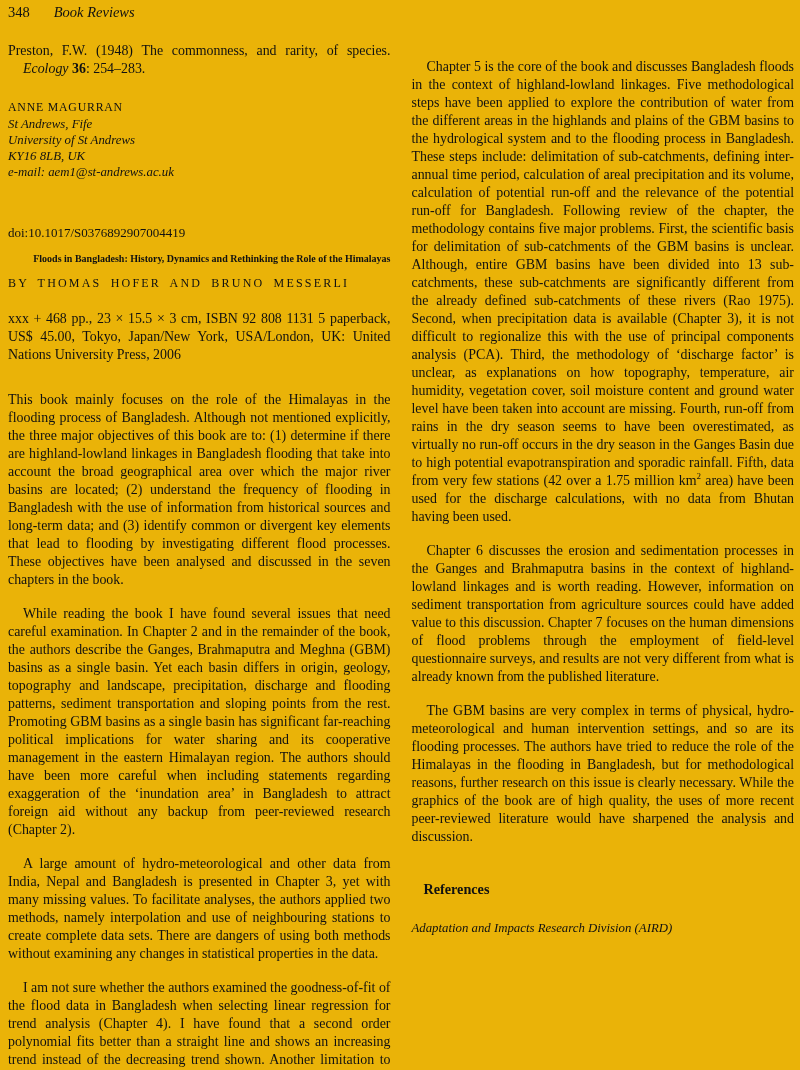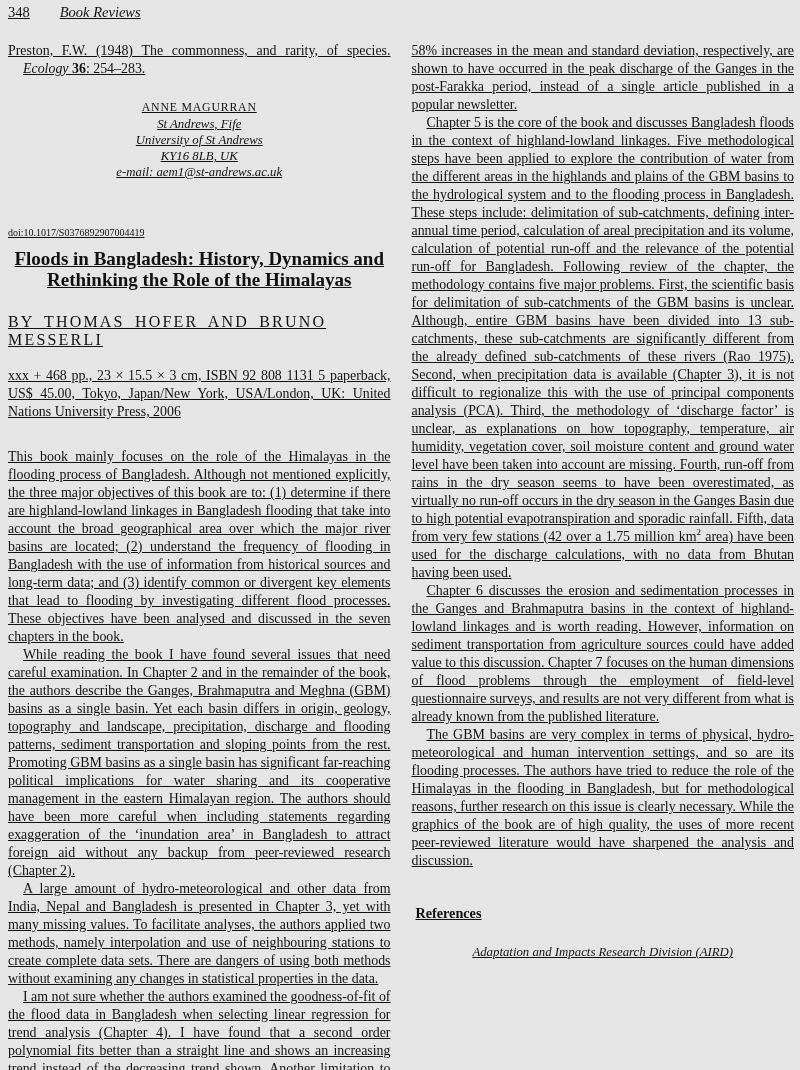--- a/index.html
+++ b/index.html
@@ -1,76 +1,75 @@
 <!DOCTYPE html>
 <html><head>
 <meta charset="utf-8">
 <style>
   html,body{margin:0;padding:0;background:#ffffff;}
   .page{
     position:relative;
     width:800px;height:1070px;
-    background:#e5e5e5;color:#111;
+    background:#eab308;color:#111;
     font-family:"Liberation Serif","DejaVu Serif",serif;
     box-sizing:border-box;
     padding:4px 6px 0 8px;
     overflow:hidden;
-    text-decoration:underline;
   }
   .page-header{
     display:flex;align-items:baseline;
     font-size:14.5px;line-height:16px;
   }
   .page-num{font-weight:normal;}
-  .running-head{font-style:italic;margin-left:30px;}
+  .running-head{font-style:italic;margin-left:24px;}
   .columns{
     display:flex;gap:21px;margin-top:22px;
   }
   .col{
     width:383px;
     font-size:13.9px;line-height:18px;
     text-align:justify;
     hyphens:none;
   }
   p{margin:0;}
   .ref{
     padding-left:15px;text-indent:-15px;
   }
   .sig-block{
     margin-top:22px;
     font-size:12.8px;line-height:16px;
-    text-align:center;
+    text-align:left;
   }
   .sig-name{
     font-style:normal;
     font-size:11.8px;letter-spacing:0.8px;line-height:15px;
     margin-bottom:1px;
   }
   .sig-line{font-style:italic;}
   .doi{
     margin-top:44px;
-    font-size:10px;text-align:left;
+    font-size:13px;text-align:left;
   }
   .book-title{
     margin:7px 0 0 0;
-    font-size:19px;font-weight:bold;line-height:20.5px;
-    text-align:center;
+    font-size:10px;font-weight:bold;line-height:20.5px;
+    text-align:right;
   }
   .byline{
-    margin-top:23px;
-    font-size:16px;letter-spacing:2.2px;word-spacing:4px;
+    margin-top:4px;
+    font-size:12px;letter-spacing:2.2px;word-spacing:4px;
     text-align:left;
   }
   .details{
     margin-top:18px;
   }
   .body-first{margin-top:27px;}
-  .indent{text-indent:15px;}
+  .indent{text-indent:15px;margin-top:16px;}
   .refs-heading{
-    margin:34px 0 14px 4px;
+    margin:34px 0 14px 12px;
     font-size:14.2px;font-weight:bold;
     text-align:left;
   }
   sup{font-size:9px;line-height:0;}
 </style>
 </head>
 <body>
 
 <div class="page">
 
@@ -100,21 +99,20 @@
 
       <p class="details">xxx + 468 pp., 23 × 15.5 × 3 cm, ISBN 92 808 1131 5 paperback, US$ 45.00, Tokyo, Japan/New York, USA/London, UK: United Nations University Press, 2006</p>
 
       <p class="body-first">This book mainly focuses on the role of the Himalayas in the flooding process of Bangladesh. Although not mentioned explicitly, the three major objectives of this book are to: (1) determine if there are highland-lowland linkages in Bangladesh flooding that take into account the broad geographical area over which the major river basins are located; (2) understand the frequency of flooding in Bangladesh with the use of information from historical sources and long-term data; and (3) identify common or divergent key elements that lead to flooding by investigating different flood processes. These objectives have been analysed and discussed in the seven chapters in the book.</p>
       <p class="indent">While reading the book I have found several issues that need careful examination. In Chapter 2 and in the remainder of the book, the authors describe the Ganges, Brahmaputra and Meghna (GBM) basins as a single basin. Yet each basin differs in origin, geology, topography and landscape, precipitation, discharge and flooding patterns, sediment transportation and sloping points from the rest. Promoting GBM basins as a single basin has significant far-reaching political implications for water sharing and its cooperative management in the eastern Himalayan region. The authors should have been more careful when including statements regarding exaggeration of the ‘inundation area’ in Bangladesh to attract foreign aid without any backup from peer-reviewed research (Chapter 2).</p>
       <p class="indent">A large amount of hydro-meteorological and other data from India, Nepal and Bangladesh is presented in Chapter 3, yet with many missing values. To facilitate analyses, the authors applied two methods, namely interpolation and use of neighbouring stations to create complete data sets. There are dangers of using both methods without examining any changes in statistical properties in the data.</p>
       <p class="indent">I am not sure whether the authors examined the goodness-of-fit of the flood data in Bangladesh when selecting linear regression for trend analysis (Chapter 4). I have found that a second order polynomial fits better than a straight line and shows an increasing trend instead of the decreasing trend shown. Another limitation to the chapter is the lack of parametric and non-parametric tests conducted on the data; they could have revealed any changes in the mean flooding in Bangladesh. Regarding impact of Farakka Barrage on peak flow in the Ganges River in Bangladesh, the authors could have consulted peer reviewed literature (for example Mirza 2004), where 13% and</p>
     </div>
 
     <div class="col">
-      <p>58% increases in the mean and standard deviation, respectively, are shown to have occurred in the peak discharge of the Ganges in the post-Farakka period, instead of a single article published in a popular newsletter.</p>
       <p class="indent"><span>Chapter 5 is the core of the book and discusses Bangladesh floods in the context of highland-lowland linkages. Five methodological steps have been applied to explore the contribution of water from the different areas in the highlands and plains of the GBM basins to the hydrological system and to the flooding process in Bangladesh. These steps include: delimitation of sub-catchments, defining inter-annual time period, calculation of areal precipitation and its volume, calculation of potential run-off and the relevance of the potential run-off for Bangladesh. Following review of the chapter, the methodology contains five major problems. First, the scientific basis for delimitation of sub-catchments of the GBM basins is unclear. Although, entire GBM basins have been divided into 13 sub-catchments, these sub-catchments are significantly different from the already defined sub-catchments of these rivers (Rao 1975). Second, when precipitation data is available (Chapter 3), it is not difficult to regionalize this with the use of principal components analysis (PCA). Third, the methodology of ‘discharge factor’ is unclear, as explanations on how topography, temperature, air humidity, vegetation cover, soil moisture content and ground water level have been taken into account are missing. Fourth, run-off from rains in the dry season seems to have been overestimated, as virtually no run-off occurs in the dry season in the Ganges Basin due to high potential evapotranspiration and sporadic rainfall. Fifth, data from very few stations (42 over a 1.75 million km</span><sup>2</sup><span> area) have been used for the discharge calculations, with no data from Bhutan having been used.</span></p>
       <p class="indent">Chapter 6 discusses the erosion and sedimentation processes in the Ganges and Brahmaputra basins in the context of highland-lowland linkages and is worth reading. However, information on sediment transportation from agriculture sources could have added value to this discussion. Chapter 7 focuses on the human dimensions of flood problems through the employment of field-level questionnaire surveys, and results are not very different from what is already known from the published literature.</p>
       <p class="indent">The GBM basins are very complex in terms of physical, hydro-meteorological and human intervention settings, and so are its flooding processes. The authors have tried to reduce the role of the Himalayas in the flooding in Bangladesh, but for methodological reasons, further research on this issue is clearly necessary. While the graphics of the book are of high quality, the uses of more recent peer-reviewed literature would have sharpened the analysis and discussion.</p>
 
       <h3 class="refs-heading">References</h3>
 
 
       <div class="sig-block">
         <div class="sig-line">Adaptation and Impacts Research Division (AIRD)</div>
 

